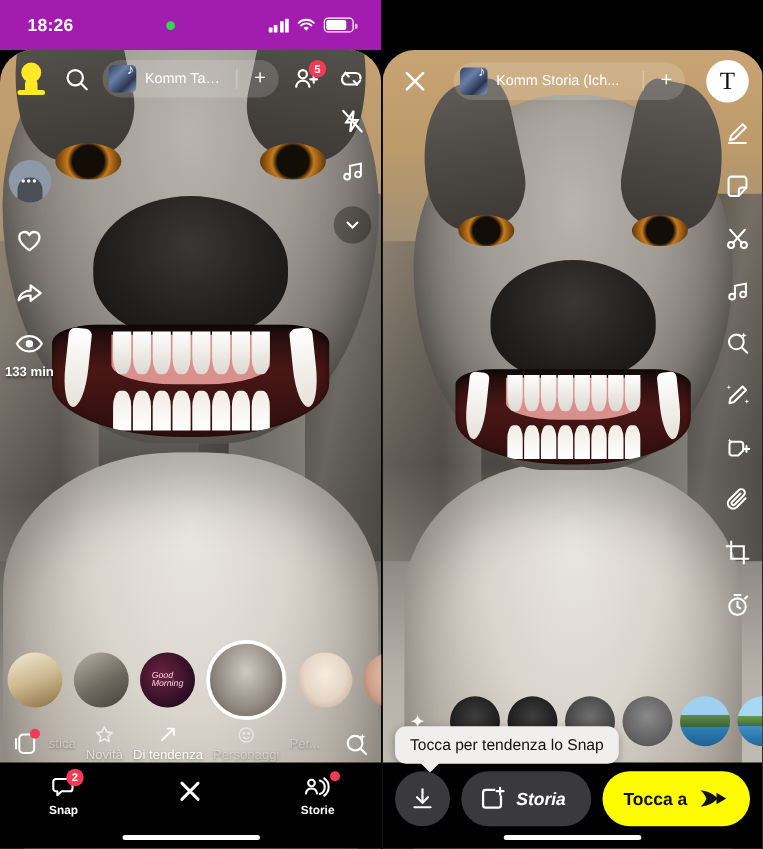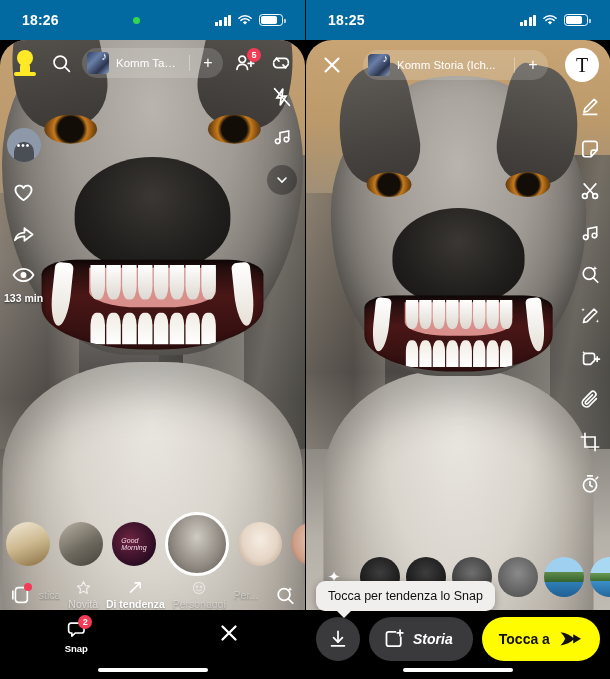--- a/index.html
+++ b/index.html
@@ -9,21 +9,21 @@
     font-family: "Liberation Sans", sans-serif;
     overflow: hidden;
   }
   .stage { position: relative; width: 610px; height: 679px; display: flex; background:#000; }
   .phone { position: relative; width: 305px; height: 679px; overflow: hidden; background:#000; }
   .phone.right { border-left: 1px solid #000; }
 
   
   .statusbar {
     position: absolute; left:0; top:0; width:100%; height:40px;
-    background:#0369a1; color:#fff; z-index: 60;
+    background:#a21caf; color:#fff; z-index: 60;
     display:flex; align-items:center; justify-content:space-between;
     padding: 0 22px;
   }
   .sb-time { font-size: 14px; font-weight: 600; letter-spacing:.2px; }
   .sb-right { display:flex; align-items:center; gap:6px; }
   .sb-dot { width:7px; height:7px; border-radius:50%; background:#32d74b; }
   .sb-center { flex:1; display:flex; justify-content:center; }
   .bars { display:flex; align-items:flex-end; gap:1.5px; height:11px; }
   .bars i { display:block; width:3px; background:#fff; border-radius:.5px; }
   .bars i:nth-child(1){height:4px;} .bars i:nth-child(2){height:6px;}
@@ -172,21 +172,21 @@
   .l3::after { content:"Good\AMorning"; white-space:pre; position:absolute; inset:0; display:flex; flex-direction:column;
                align-items:center; justify-content:center; color:#f3d3e2; font-size:7px; font-style:italic; }
   .l4 { background: radial-gradient(ellipse at 50% 38%, #cfcac2, #8e8880 60%, #55514c); }
   .l5 { background: radial-gradient(ellipse at 50% 40%, #f6ece2, #e5d6c6 55%, #b59a84); }
   .l6 { background: radial-gradient(ellipse at 50% 42%, #e7c7b4, #cf9f88 60%, #8d6551); }
 
   
   .cat-row { left:0; bottom:69px; width:100%; display:flex; align-items:center; gap:8px; padding: 0 9px; }
   .cat { display:flex; flex-direction:column; align-items:center; gap:2px; min-width:0; }
   .cat .lbl { font-size:10.5px; color: rgba(255,255,255,.62); white-space:nowrap; text-shadow:0 1px 2px rgba(0,0,0,.35); }
-  .cat.active .lbl { color:#fff; font-weight:700; }
+  .cat.active .lbl { color:#fff; font-weight:400; }
   .cat.faded .lbl { color: rgba(255,255,255,.42); }
   .cat.clip { overflow:hidden; max-width:34px; }
   .cat-spacer { flex:1; }
 
   
   .navbar { left:0; bottom:0; width:100%; height:69px; background:#000; display:flex; align-items:flex-start;
             justify-content:space-around; padding-top:9px; z-index:40; }
   .nav-item { position:relative; display:flex; flex-direction:column; align-items:center; gap:3px; width:56px; }
   .nav-item .lbl { color:#fff; font-size:9.5px; font-weight:700; }
   .home-ind { position:absolute; left:50%; transform:translateX(-50%); bottom:7px; width:110px; height:4.5px;
@@ -451,48 +451,36 @@
             <path d="M20 4.8H7.6A2.6 2.6 0 0 0 5 7.4v6a2.6 2.6 0 0 0 2.6 2.6h1.1v3.6l3.9-3.6H20a2.6 2.6 0 0 0 2.6-2.6v-6A2.6 2.6 0 0 0 20 4.8z" transform="translate(-2,0)"></path>
           </svg>
         <span class="badge" style="top:-4px;right:12px;">2</span>
         <span class="lbl">Snap</span>
       </div>
       <div class="nav-item" style="justify-content:center;padding-top:2px;">
         <svg width="24" height="24" viewBox="0 0 24 24" fill="none" stroke="#fff" stroke-width="2.3" stroke-linecap="round">
             <path d="M5.5 5.5l13 13M18.5 5.5l-13 13"></path>
           </svg>
       </div>
+      <div class="nav-item">
+        <svg width="23" height="21" viewBox="0 0 26 22" fill="none" stroke="#fff" stroke-width="1.9">
+            <circle cx="7" cy="7.5" r="3"></circle>
+            <path d="M2 17c.4-2.8 2.4-4.5 5-4.5s4.6 1.7 5 4.5" stroke-linecap="round"></path>
+            <path d="M14.5 5.2a6.4 6.4 0 0 1 0 12.2" stroke-linecap="round"></path>
+            <path d="M18.5 3.4a9.6 9.6 0 0 1 0 15.6" stroke-linecap="round"></path>
+          </svg>
+        <span class="dot-badge" style="top:-2px;right:10px;"></span>
+        <span class="lbl">Storie</span>
+      </div>
       <div class="home-ind"></div>
     </div>
   </div>
 
   <div class="phone right">
 
-    <div class="statusbar">
-      <div class="sb-time">18:25</div>
-      <div class="sb-center"></div>
-      <div class="sb-right">
-        <span class="bars">
-            <i></i>
-            <i></i>
-            <i></i>
-            <i></i>
-          </span>
-        <span>
-          <svg width="16" height="12" viewBox="0 0 16 12">
-              <path d="M8 10.6 5.9 8.4a3 3 0 0 1 4.2 0z" fill="#fff"></path>
-              <path d="M3.9 6.4a5.9 5.9 0 0 1 8.2 0" stroke="#fff" stroke-width="1.5" fill="none" stroke-linecap="round"></path>
-              <path d="M1.9 4.3a8.8 8.8 0 0 1 12.2 0" stroke="#fff" stroke-width="1.5" fill="none" stroke-linecap="round"></path>
-            </svg>
-        </span>
-        <span class="batt">
-            <b></b>
-          </span>
-      </div>
-    </div>
 
     <div class="viewport">
       <div class="scene">
         <div class="bg-room"></div>
           <div class="bg-elev2"></div>
           <div class="bg-elev"></div>
           <div class="bg-door"></div>
         <div class="wolf" style="width:305px;height:639px;">
           <div class="neck"></div>
           <div class="head">

